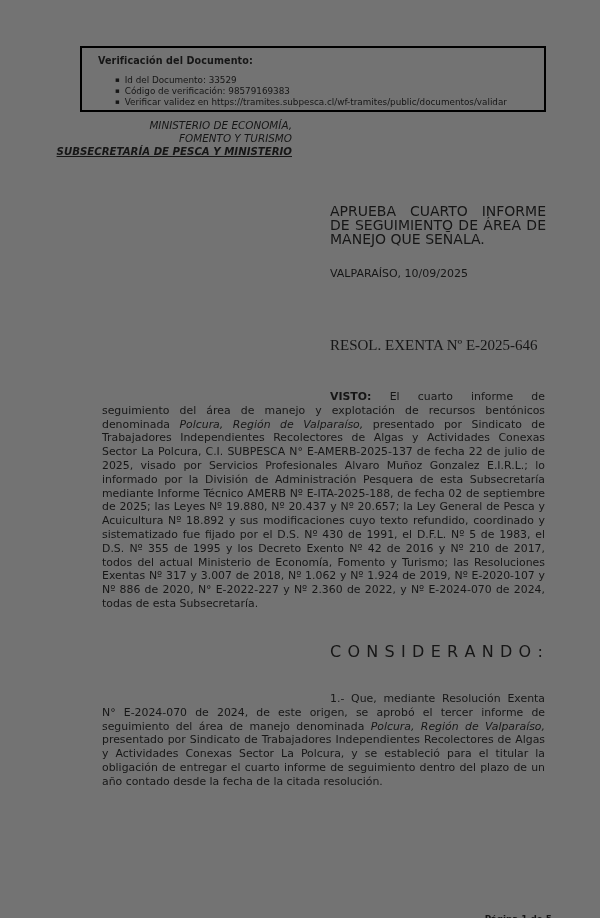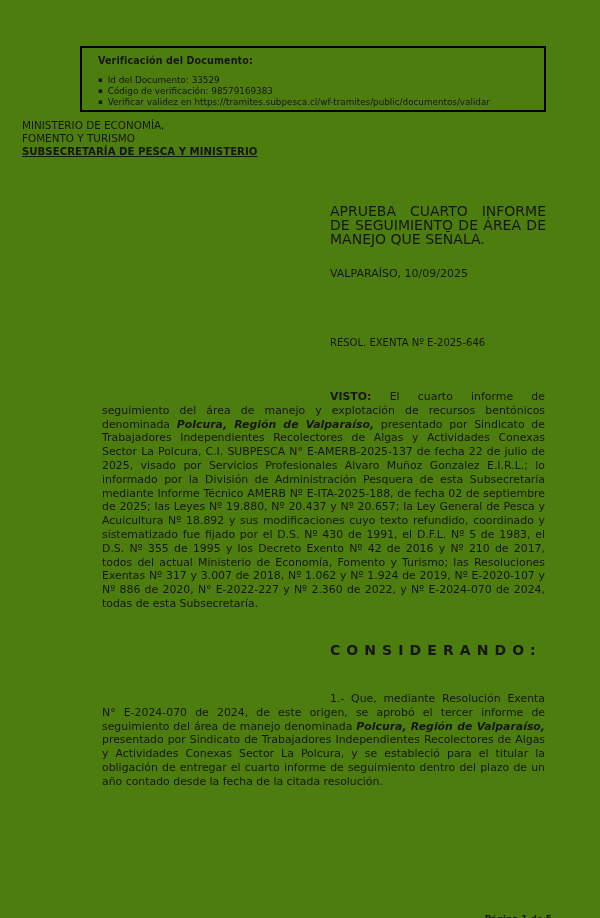--- a/index.html
+++ b/index.html
@@ -1,61 +1,62 @@
 <!DOCTYPE html>
 <html><head>
 <meta charset="utf-8">
 <style>
   html, body { margin: 0; padding: 0; background: #e8e8e8; }
   .page {
     position: relative;
     width: 600px;
     height: 918px;
     margin: 0 auto;
-    background: #4d7c0f;
+    background: #737373;
     font-family: "DejaVu Sans", sans-serif;
     color: #161616;
     overflow: hidden;
   }
 
   
   .verify-box {
     position: absolute;
     left: 80px; top: 46px;
     width: 466px; height: 66px;
     border: 2px solid #000;
     box-sizing: border-box;
     padding: 7px 6px 0 16px;
   }
   .verify-title {
     font-size: 9.6px;
     font-weight: bold;
     letter-spacing: 0.1px;
   }
-  .verify-list { margin-top: 9px; }
+  .verify-list { margin-top: 9px; margin-left: 17px; }
   .verify-item {
     font-size: 8.8px;
     line-height: 10.8px;
     white-space: nowrap;
   }
   .verify-item .bullet {
     display: inline-block;
     font-size: 7px;
     vertical-align: 1px;
     margin-right: 5px;
   }
 
   
   .letterhead {
     position: absolute;
     left: 22px; top: 119px;
     width: 270px;
-    text-align: left;
+    text-align: right;
     font-size: 10.4px;
     line-height: 13px;
+    font-style: italic;
   }
   .letterhead div { white-space: nowrap; }
   .letterhead .subpesca {
     font-weight: bold;
     text-decoration: underline;
     font-size: 10.2px;
   }
 
   
   .subject {
@@ -68,45 +69,46 @@
   }
   .place-date {
     position: absolute;
     left: 330px; top: 267px;
     font-size: 11px;
     white-space: nowrap;
   }
   .resol-number {
     position: absolute;
     left: 330px; top: 337px;
-    font-size: 10px;
+    font-size: 15px;
     white-space: nowrap;
+    font-family: Liberation Serif, serif;
   }
 
   
   .body-par {
     position: absolute;
     left: 102px;
     width: 443px;
     margin: 0;
     font-size: 10.9px;
     line-height: 13.8px;
     text-align: justify;
     text-indent: 228px;
   }
   .visto-par { top: 390px; }
   .consid-par { top: 692px; }
   .b  { font-weight: bold; }
-  .bi { font-weight: bold; font-style: italic; }
+  .bi { font-weight: normal; font-style: italic; }
 
   .considerando-heading {
     position: absolute;
     left: 330px; top: 642px;
-    font-size: 14px;
-    font-weight: bold;
+    font-size: 16px;
+    font-weight: normal;
     letter-spacing: 0.6px;
     white-space: nowrap;
   }
 
   .footer-page {
     position: absolute;
     top: 878px;
     right: 48px;
     font-size: 8.8px;
     font-weight: bold;

